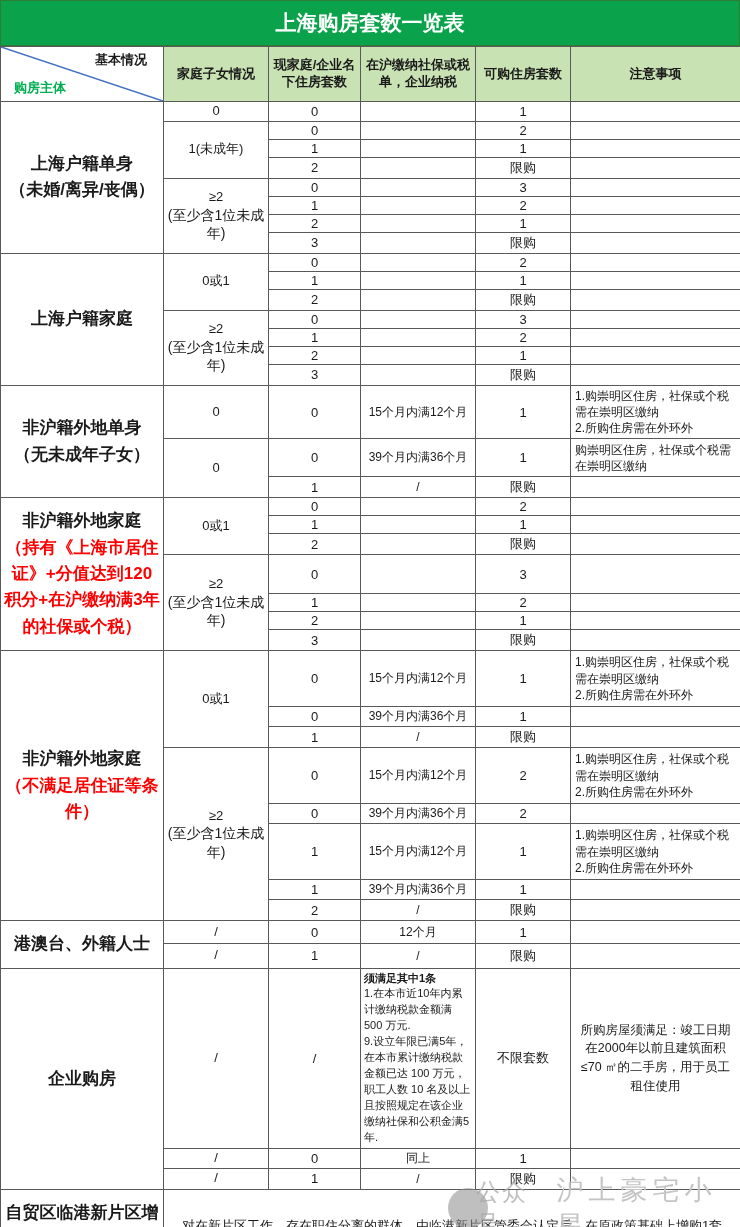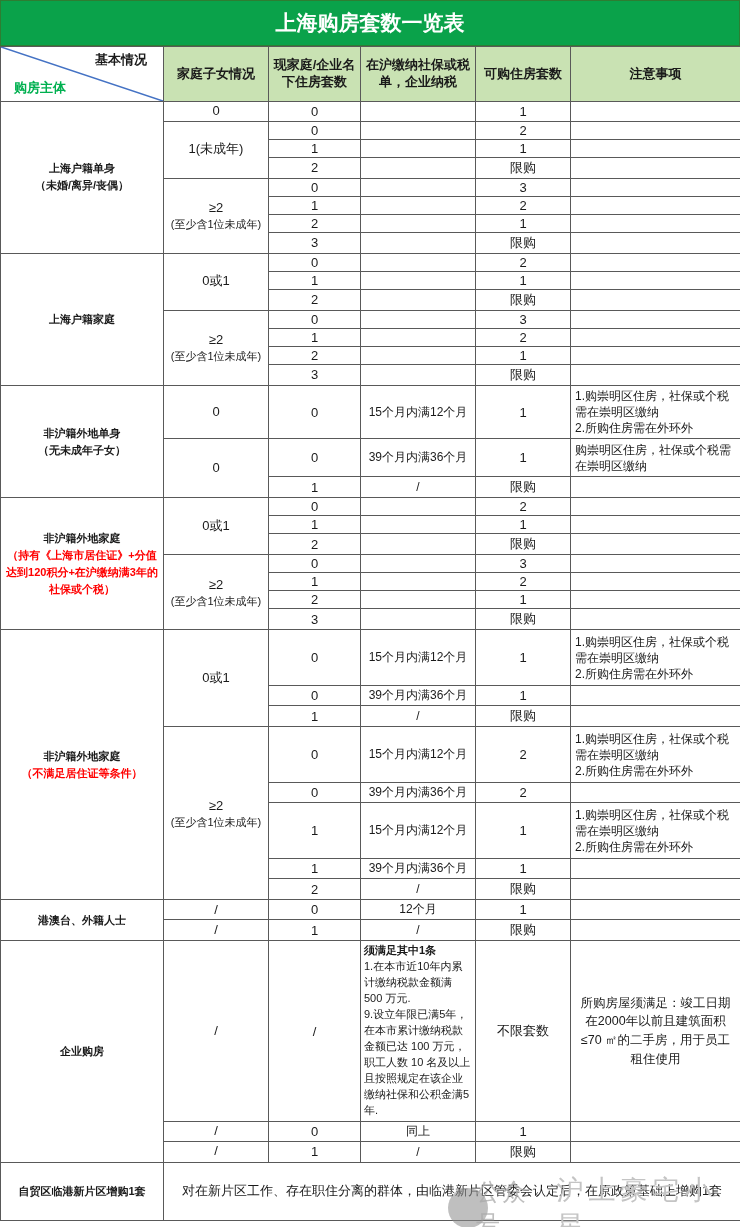--- a/index.html
+++ b/index.html
@@ -19,24 +19,24 @@
      font-size:13px;padding:1px 2px;overflow:hidden;}
   tr{height:18px;}
   tr.h20{height:20px;} tr.h38{height:38px;} tr.h52{height:52px;}
   tr.h54{height:58px;} tr.h56{height:56px;} tr.h130{height:130px;}
   td.head{background:var(--header-bg);font-weight:700;font-size:13px;line-height:1.3;height:55px;}
   td.corner{background:#fff;position:relative;padding:0;height:55px;}
   .corner svg{position:absolute;left:0;top:0;width:100%;height:100%;}
   .corner .top-label{position:absolute;top:4px;right:16px;font-weight:700;font-size:13px;}
   .corner .bottom-label{position:absolute;bottom:4px;left:13px;font-weight:700;font-size:13px;
         color:var(--accent-green);}
-  td.subject{font-weight:700;font-size:11px;line-height:1.55;padding:10px 3px;}
+  td.subject{font-weight:700;font-size:17px;line-height:1.55;padding:10px 3px;}
   td.subject .red{color:var(--alert-red);}
   td.children{line-height:1.3;}
-  td.children .sub{font-size:11px;display:block;}
+  td.children .sub{font-size:14px;display:block;}
   td.social{font-size:12px;}
   td.note{ text-align:left;font-size:12px;line-height:1.35;white-space:pre-line;padding:2px 4px;}
   td.note-center{font-size:12.5px;line-height:1.5;padding:2px 6px;}
   td.social-long{text-align:left;font-size:11px;line-height:1.45;padding:2px 3px;white-space:normal;}
   td.social-long .bold{font-weight:700;}
   td.merged-text{font-size:13px;padding:12px 8px;}
   .watermark{position:absolute;left:448px;top:1172px;display:flex;align-items:center;
        pointer-events:none;}
   .wm-circle{width:40px;height:40px;border-radius:50%;background:#8a8a8a;opacity:.55;
        flex:0 0 auto;}

